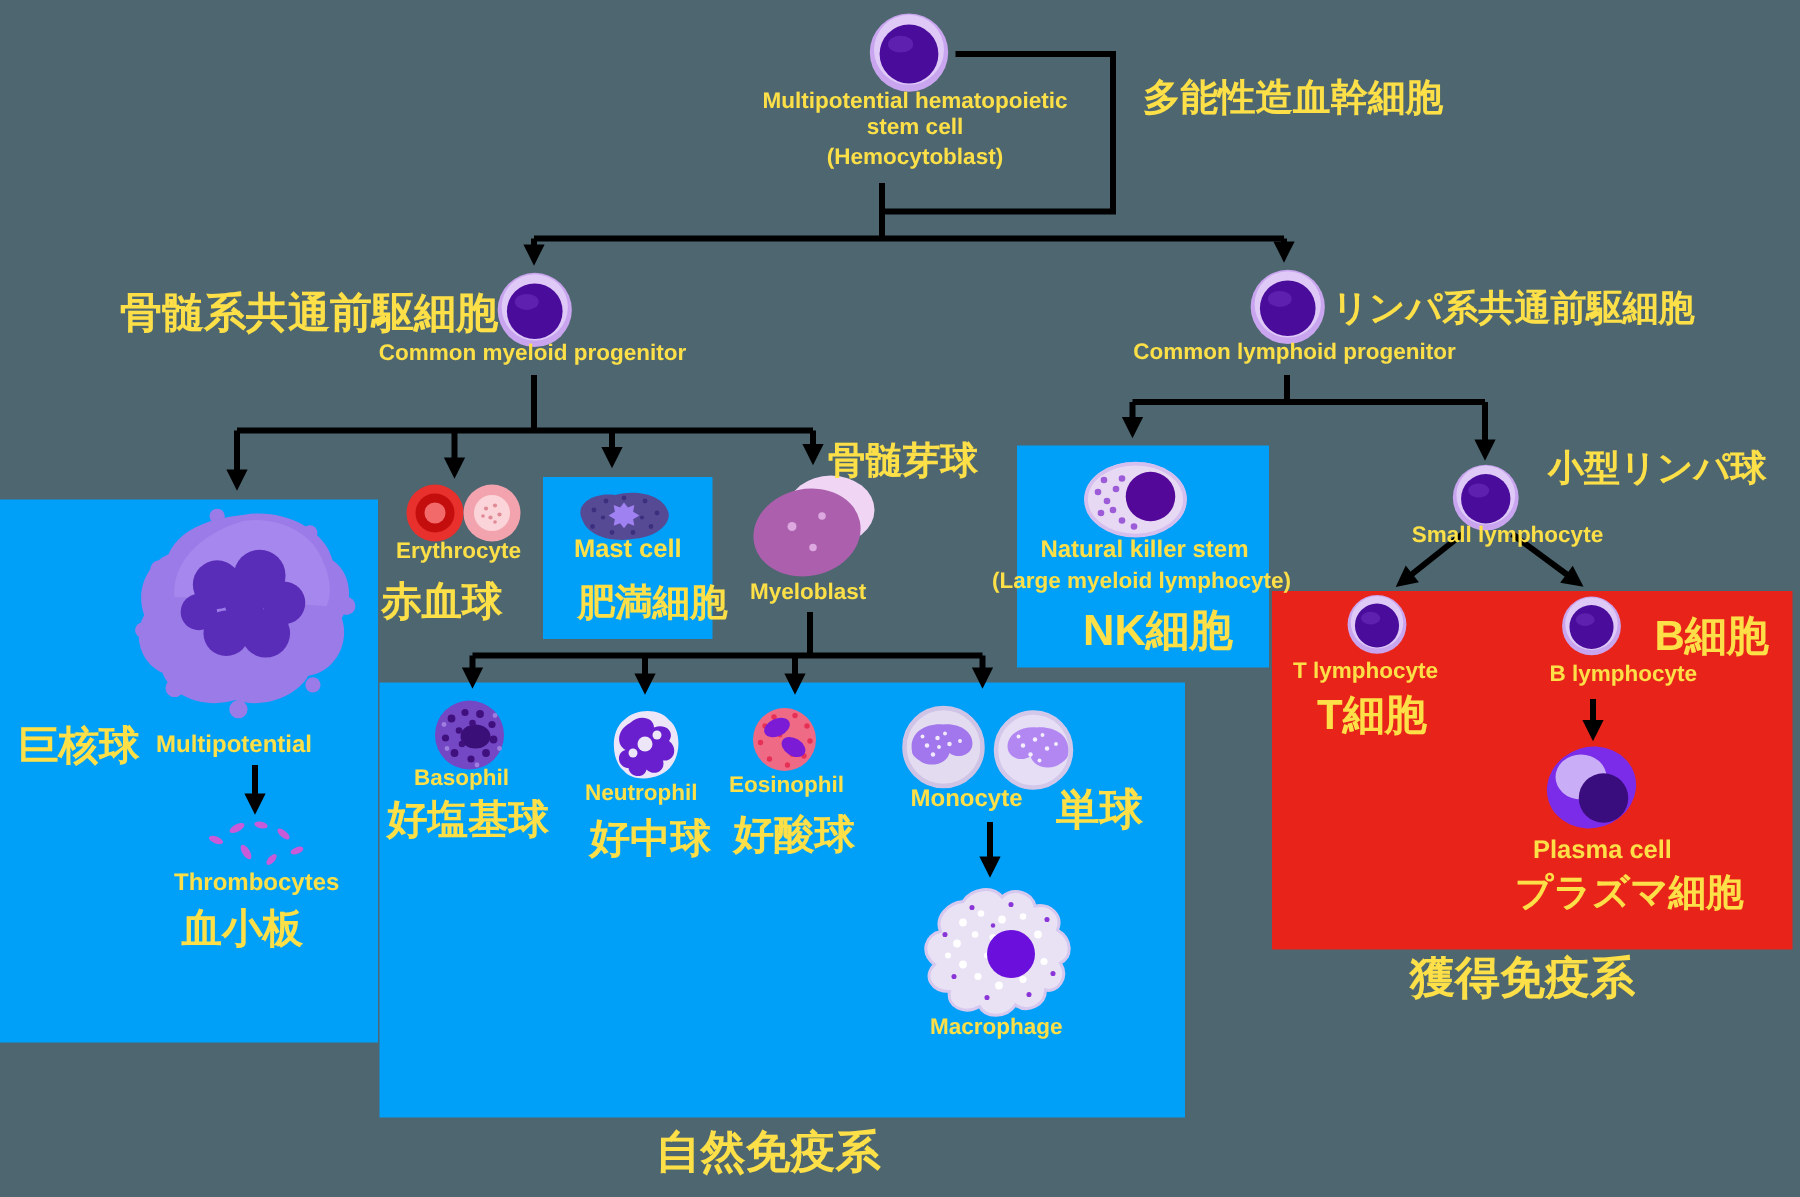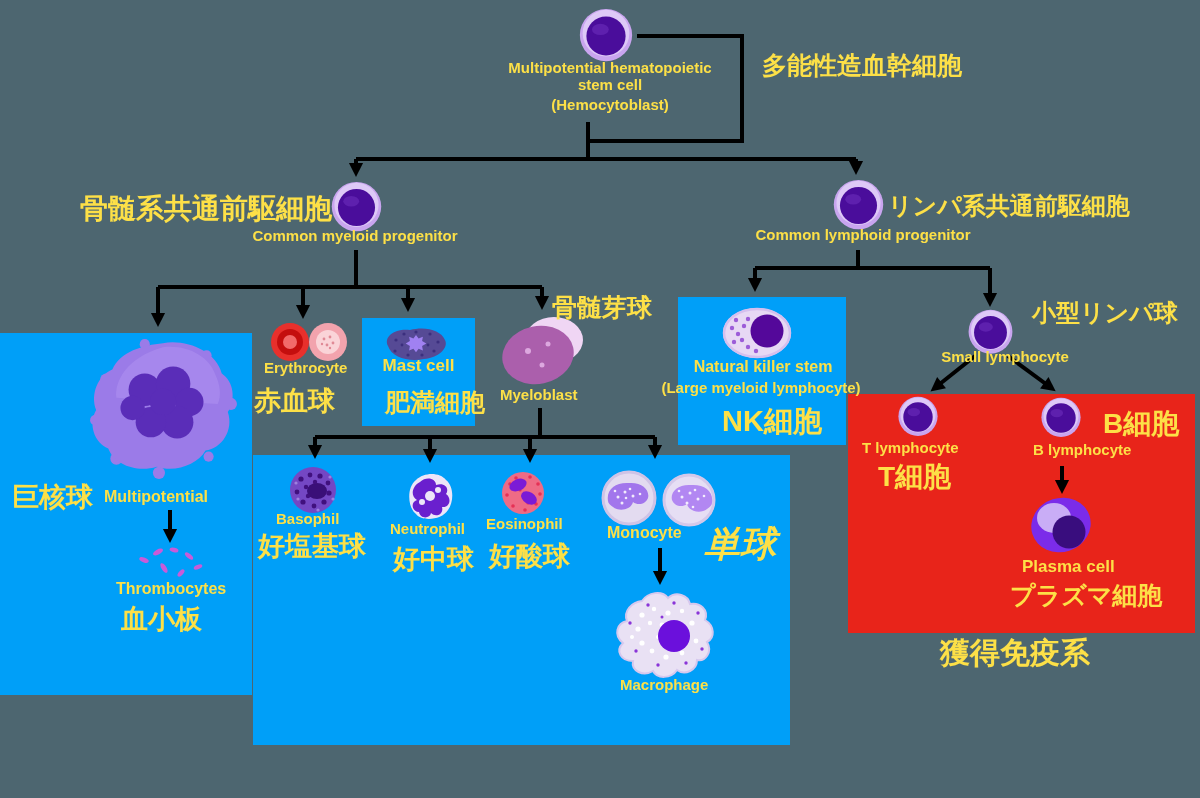--- a/index.html
+++ b/index.html
@@ -298,21 +298,21 @@
           <circle cx="98" cy="30" r="1.5"></circle>
         <circle cx="87" cy="34" r="1.5"></circle>
           <circle cx="95" cy="21" r="1.3"></circle>
           <circle cx="104" cy="27" r="1.3"></circle>
         <circle cx="79" cy="22" r="1.3"></circle>
           <circle cx="93" cy="38" r="1.3"></circle>
       </g>
     </svg>
   </div>
   <div class="lbl" style="left:607px;top:524px;font-size:16px;">Monocyte</div>
-  <div class="lbl" style="left:704px;top:524px;font-size:36px;font-style:italic;">単球</div>
+  <div class="lbl" style="left:704px;top:524px;font-size:29px;">単球</div>
 
   <div class="icon" style="left:612px;top:588px;">
     <svg width="104" height="92" viewBox="0 0 104 90">
       <path d="M30,12 C36,3 50,1 56,9 C64,2 76,6 78,15 C88,13 97,21 93,31 C103,37 103,49 95,53
                C101,63 93,73 85,71 C85,81 73,87 65,81 C59,90 45,90 41,82 C31,88 19,82 21,72
                C9,72 3,62 11,54 C1,46 5,34 15,32 C11,22 20,13 30,12 Z" fill="#E9E1F4" stroke="#D6C8EE" stroke-width="2"></path>
       <g fill="#FFFFFF">
         <circle cx="30" cy="26" r="2.6"></circle>
           <circle cx="42" cy="20" r="2.2"></circle>
           <circle cx="56" cy="24" r="2.6"></circle>
@@ -338,20 +338,21 @@
           <circle cx="46" cy="76" r="1.7"></circle>
         <circle cx="74" cy="74" r="1.7"></circle>
           <circle cx="90" cy="60" r="1.7"></circle>
           <circle cx="50" cy="28" r="1.5"></circle>
       </g>
       <circle cx="62" cy="47" r="16" fill="#6B10DC"></circle>
     </svg>
   </div>
   <div class="lbl" style="left:620px;top:677px;font-size:15px;">Macrophage</div>
 
+  <div class="lbl" style="left:437px;top:752px;font-size:30px;">自然免疫系</div>
 
   <div class="icon" style="left:720px;top:305px;">
     <svg width="74" height="56" viewBox="0 0 74 56">
       <ellipse cx="37" cy="28" rx="34" ry="25" fill="#E7D8F4"></ellipse>
       <ellipse cx="37" cy="28" rx="33" ry="24" fill="none" stroke="#D5BFEE" stroke-width="2.5"></ellipse>
       <circle cx="47" cy="26" r="16.5" fill="#54089A"></circle>
       <g fill="#9C5CD8">
         <circle cx="16" cy="15" r="2.2"></circle>
           <circle cx="12" cy="23" r="2.2"></circle>
           <circle cx="18" cy="29" r="2.2"></circle>

